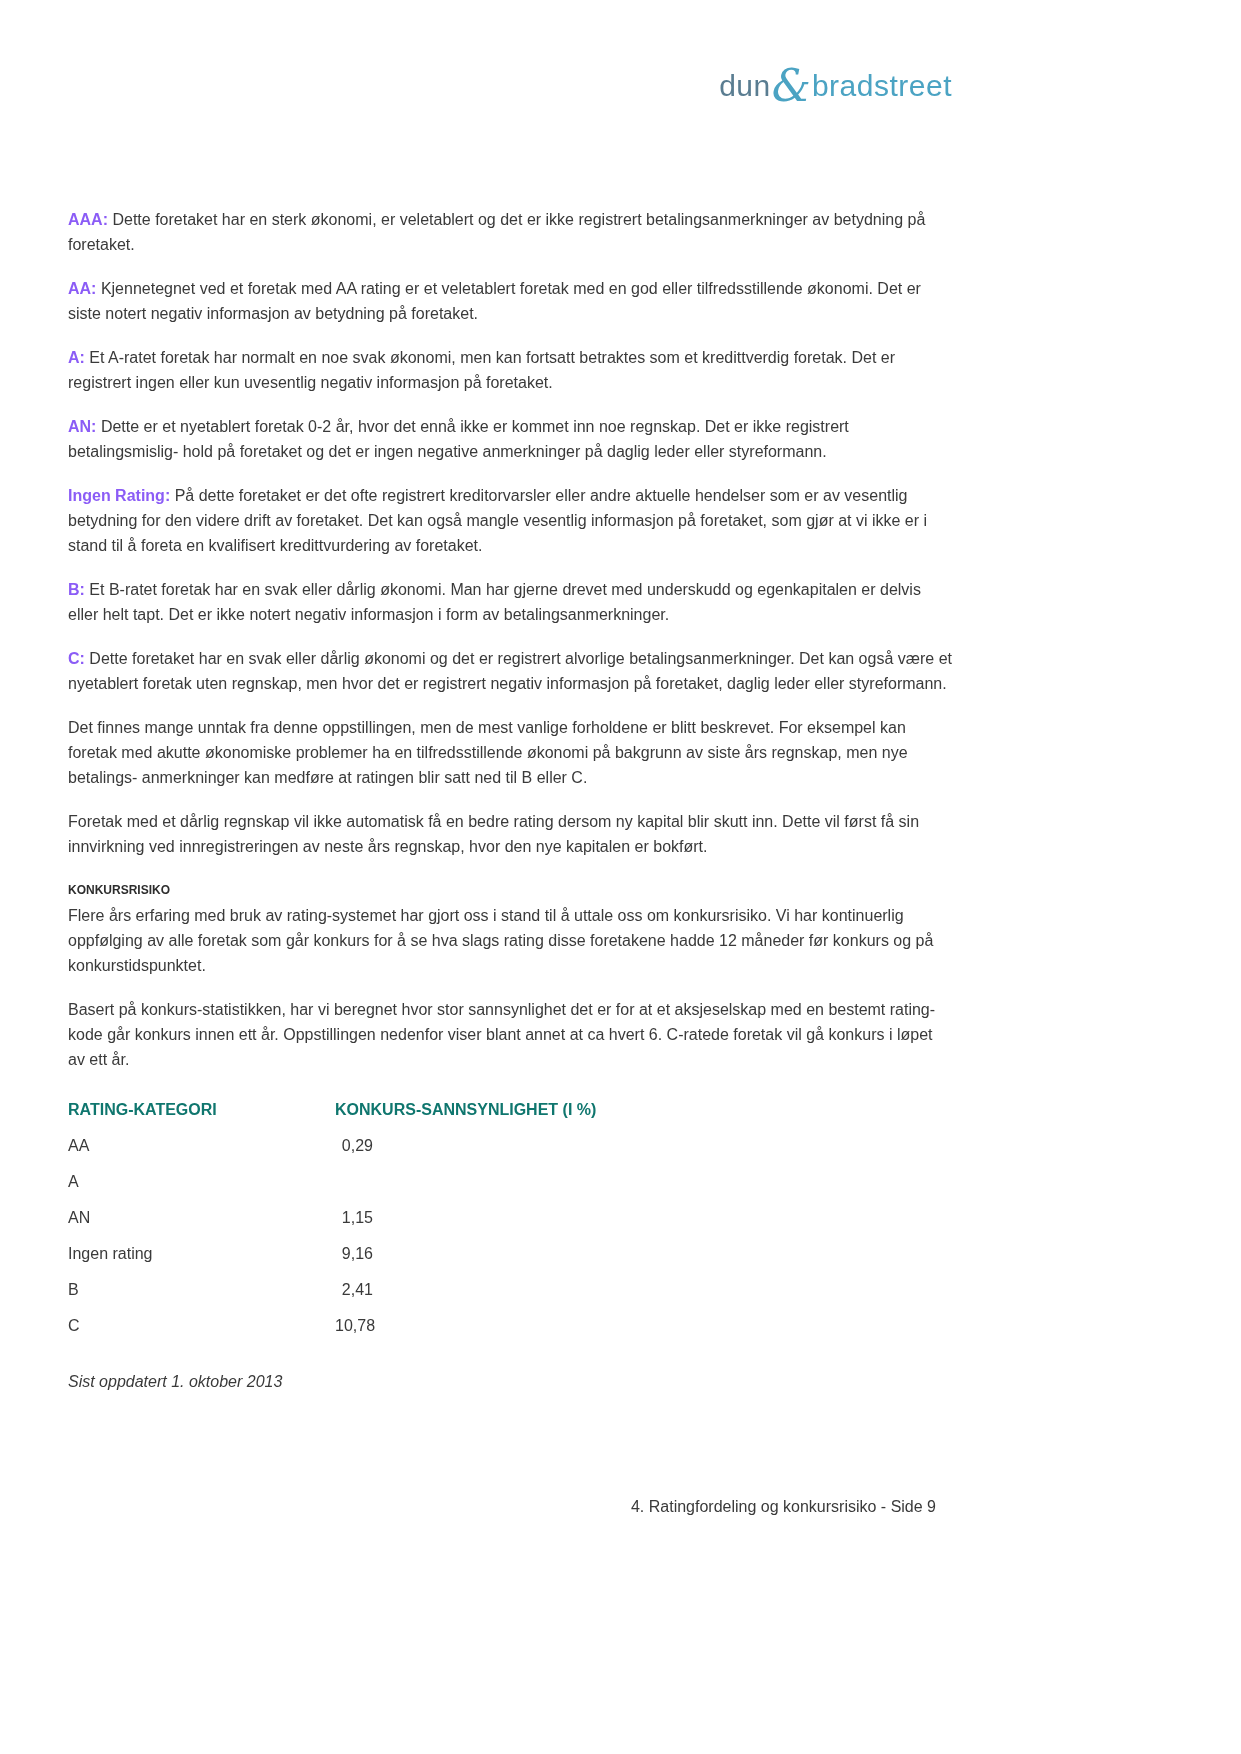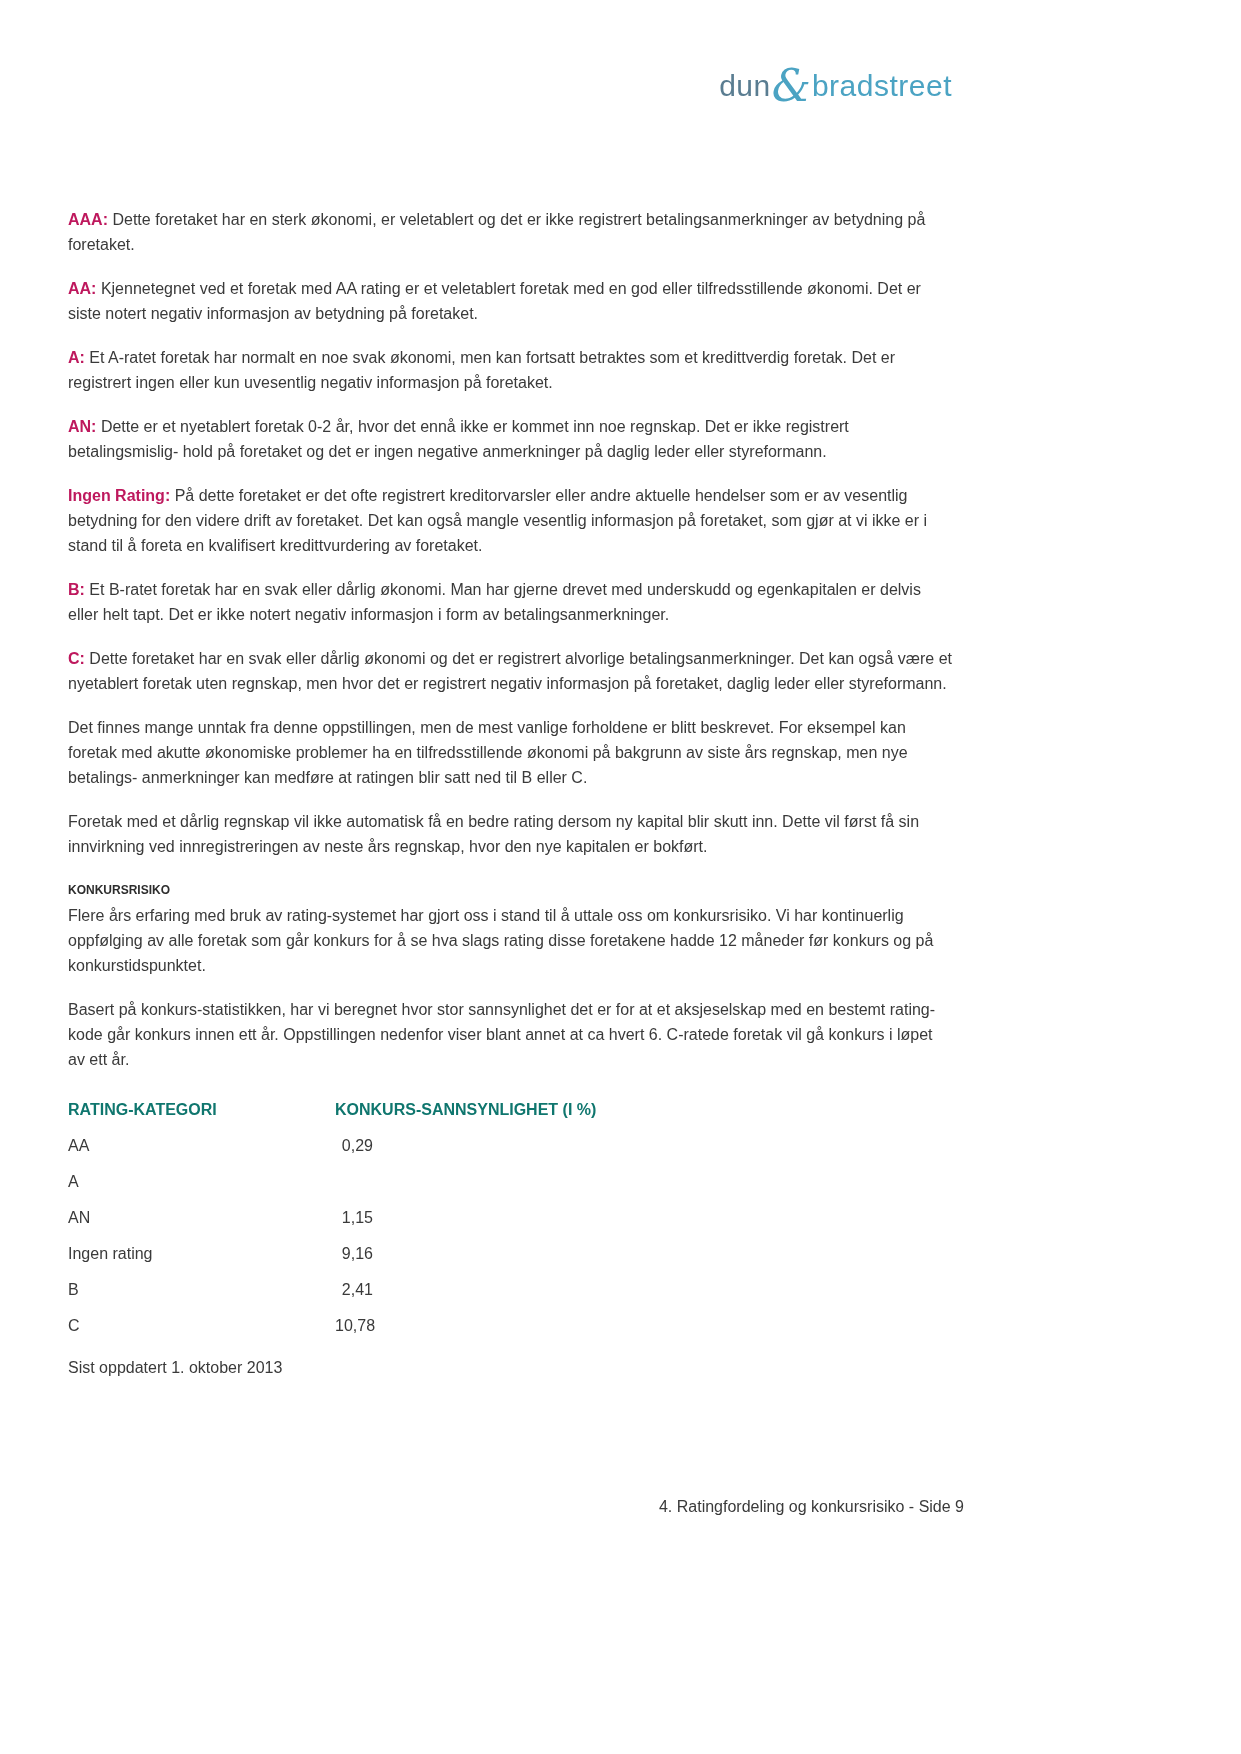--- a/index.html
+++ b/index.html
@@ -49,21 +49,21 @@
     letter-spacing: 0.5px;
   }
   p.para {
     margin: 0 0 19px 0;
   }
   p.first {
     margin-top: 96px;
   }
   strong.lab {
     font-weight: bold;
-    color: #be185d;
+    color: #8b5cf6;
   }
   .heading {
     font-size: 12px;
     font-weight: bold;
     color: #2d2d2d;
     line-height: 25px;
     margin: 0;
   }
   .section-para-first {
     margin-top: 0;
@@ -86,26 +86,27 @@
   }
   .tcell.prob {
     flex: 1;
   }
   .num {
     display: inline-block;
     min-width: 38px;
     text-align: right;
   }
   .updated {
-    margin-top: 12px;
+    margin-top: 26px;
+    font-style: italic;
     color: #3a3a3a;
   }
   .page-footer {
     position: absolute;
-    left: 80px;
+    left: 52px;
     top: 1498px;
     width: 884px;
     text-align: right;
     font-size: 16px;
     color: #3a3a3a;
   }
 </style>
 </head>
 <body>
 

